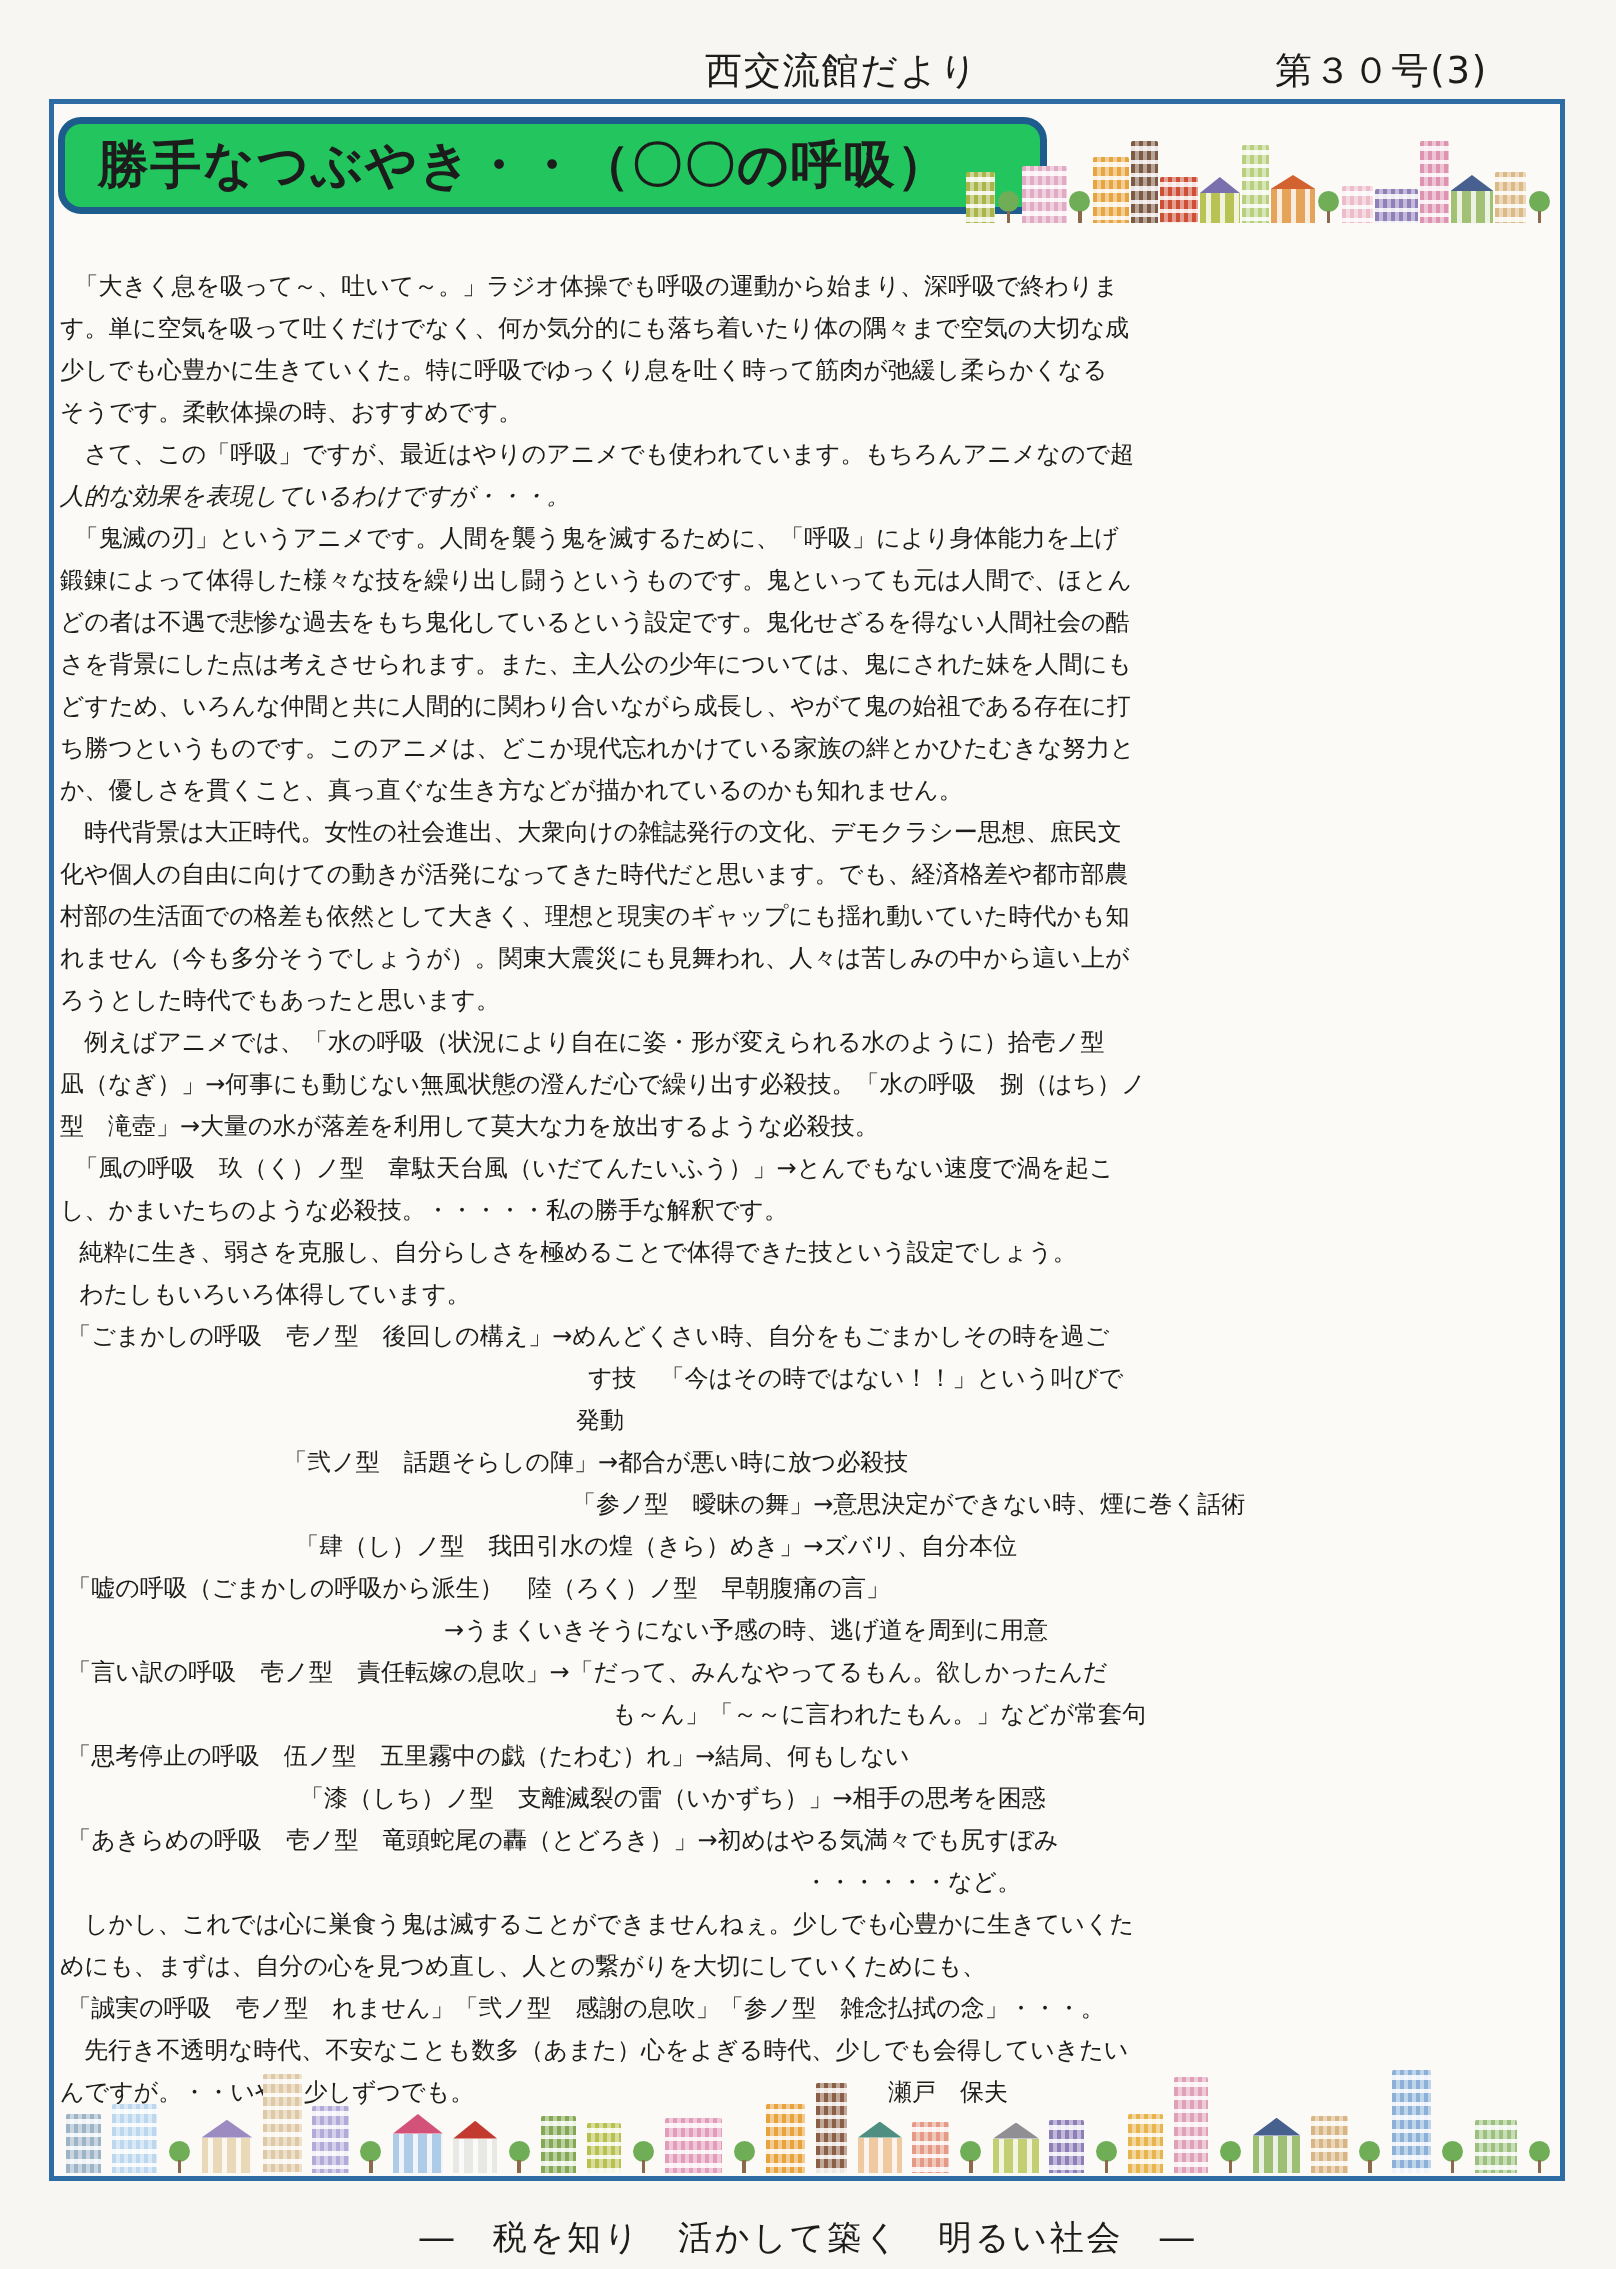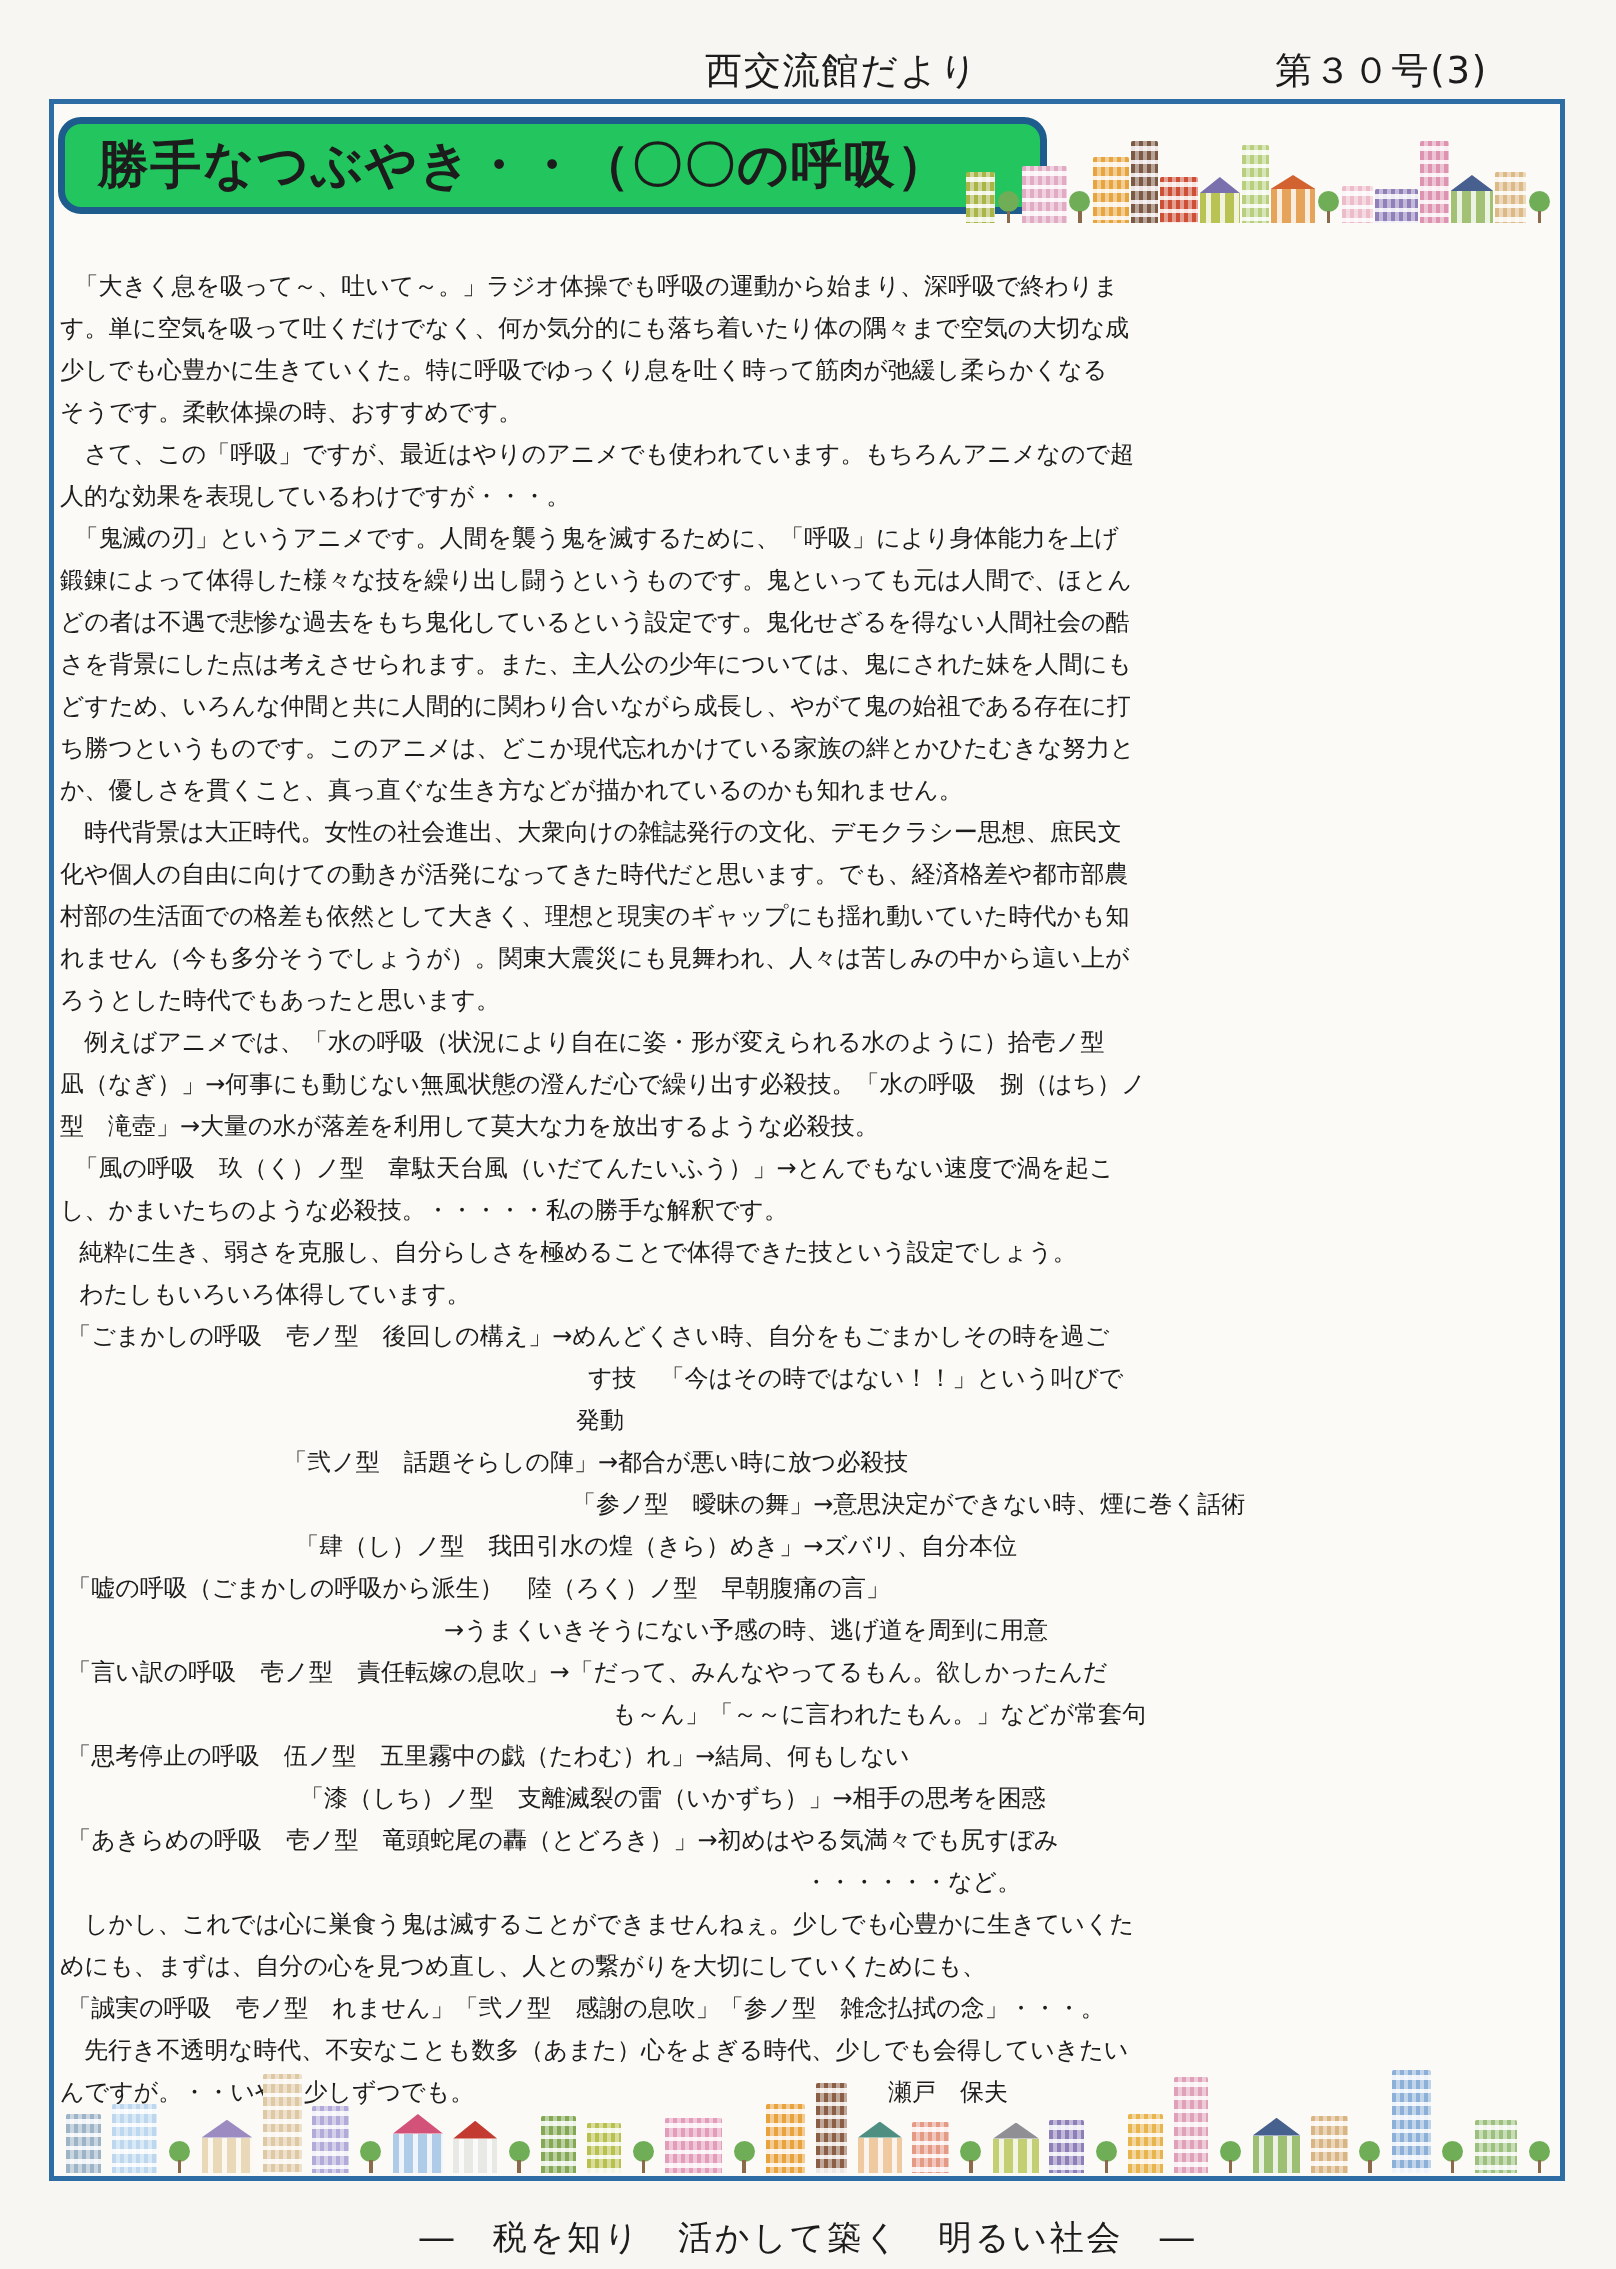--- a/index.html
+++ b/index.html
@@ -105,21 +105,21 @@
       <span class="bldg" style="width: 32px; height: 51px; background-color: rgb(220, 186, 134);"></span>
       <span class="tree" style="--tree: #6fae57;"></span>
     </div>
 
   <div class="article">
       <div class="line" style="padding-left: 0.6em;">「大きく息を吸って～、吐いて～。」ラジオ体操でも呼吸の運動から始まり、深呼吸で終わりま</div>
       <div class="line" style="padding-left: 0em;">す。単に空気を吸って吐くだけでなく、何か気分的にも落ち着いたり体の隅々まで空気の大切な成</div>
       <div class="line" style="padding-left: 0em;">少しでも心豊かに生きていくた。特に呼吸でゆっくり息を吐く時って筋肉が弛緩し柔らかくなる</div>
       <div class="line" style="padding-left: 0em;">そうです。柔軟体操の時、おすすめです。</div>
       <div class="line" style="padding-left: 1em;">さて、この「呼吸」ですが、最近はやりのアニメでも使われています。もちろんアニメなので超</div>
-      <div class="line" style="padding-left: 0em;">人的な効果を表現しているわけですが・・・。</div>
+      <div class="line" style="padding-left: 0em; font-style: italic;">人的な効果を表現しているわけですが・・・。</div>
       <div class="line" style="padding-left: 0.6em;">「鬼滅の刃」というアニメです。人間を襲う鬼を滅するために、「呼吸」により身体能力を上げ</div>
       <div class="line" style="padding-left: 0em;">鍛錬によって体得した様々な技を繰り出し闘うというものです。鬼といっても元は人間で、ほとん</div>
       <div class="line" style="padding-left: 0em;">どの者は不遇で悲惨な過去をもち鬼化しているという設定です。鬼化せざるを得ない人間社会の酷</div>
       <div class="line" style="padding-left: 0em;">さを背景にした点は考えさせられます。また、主人公の少年については、鬼にされた妹を人間にも</div>
       <div class="line" style="padding-left: 0em;">どすため、いろんな仲間と共に人間的に関わり合いながら成長し、やがて鬼の始祖である存在に打</div>
       <div class="line" style="padding-left: 0em;">ち勝つというものです。このアニメは、どこか現代忘れかけている家族の絆とかひたむきな努力と</div>
       <div class="line" style="padding-left: 0em;">か、優しさを貫くこと、真っ直ぐな生き方などが描かれているのかも知れません。</div>
       <div class="line" style="padding-left: 1em;">時代背景は大正時代。女性の社会進出、大衆向けの雑誌発行の文化、デモクラシー思想、庶民文</div>
       <div class="line" style="padding-left: 0em;">化や個人の自由に向けての動きが活発になってきた時代だと思います。でも、経済格差や都市部農</div>
       <div class="line" style="padding-left: 0em;">村部の生活面での格差も依然として大きく、理想と現実のギャップにも揺れ動いていた時代かも知</div>

